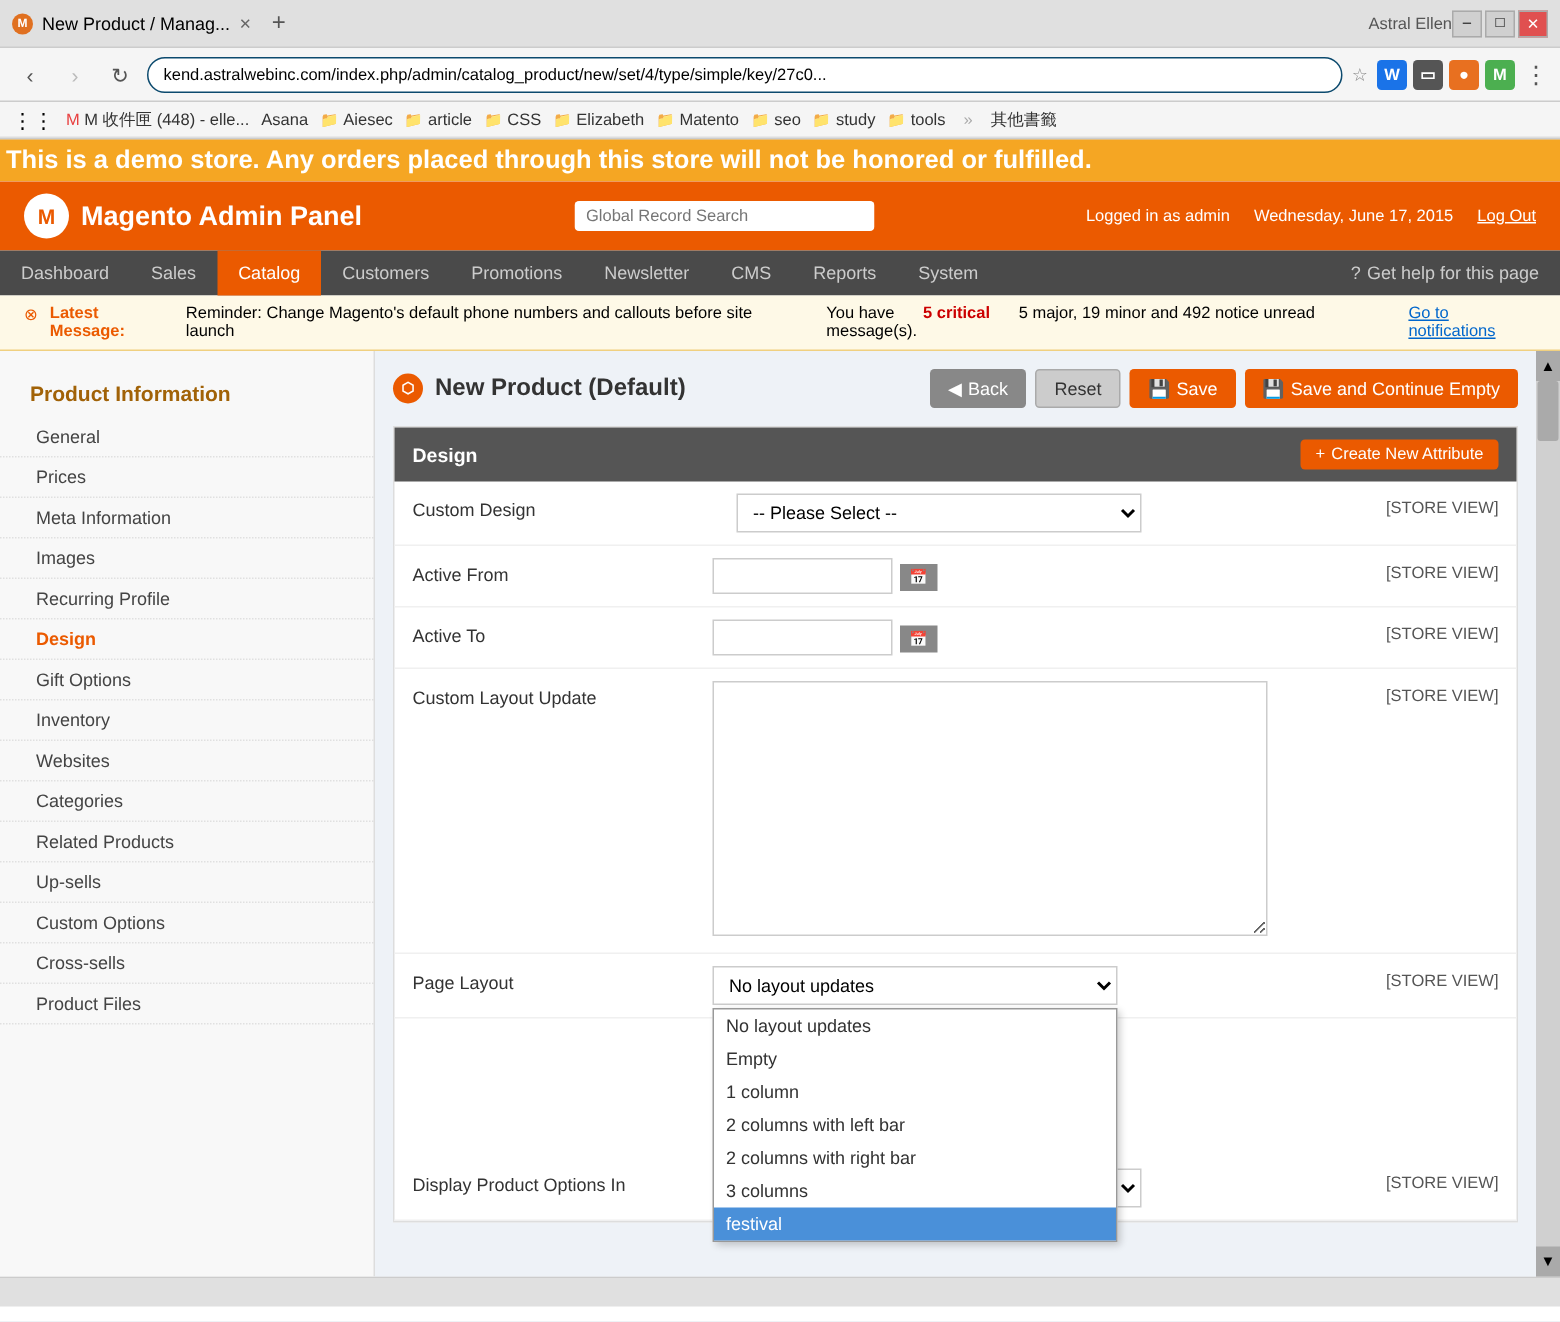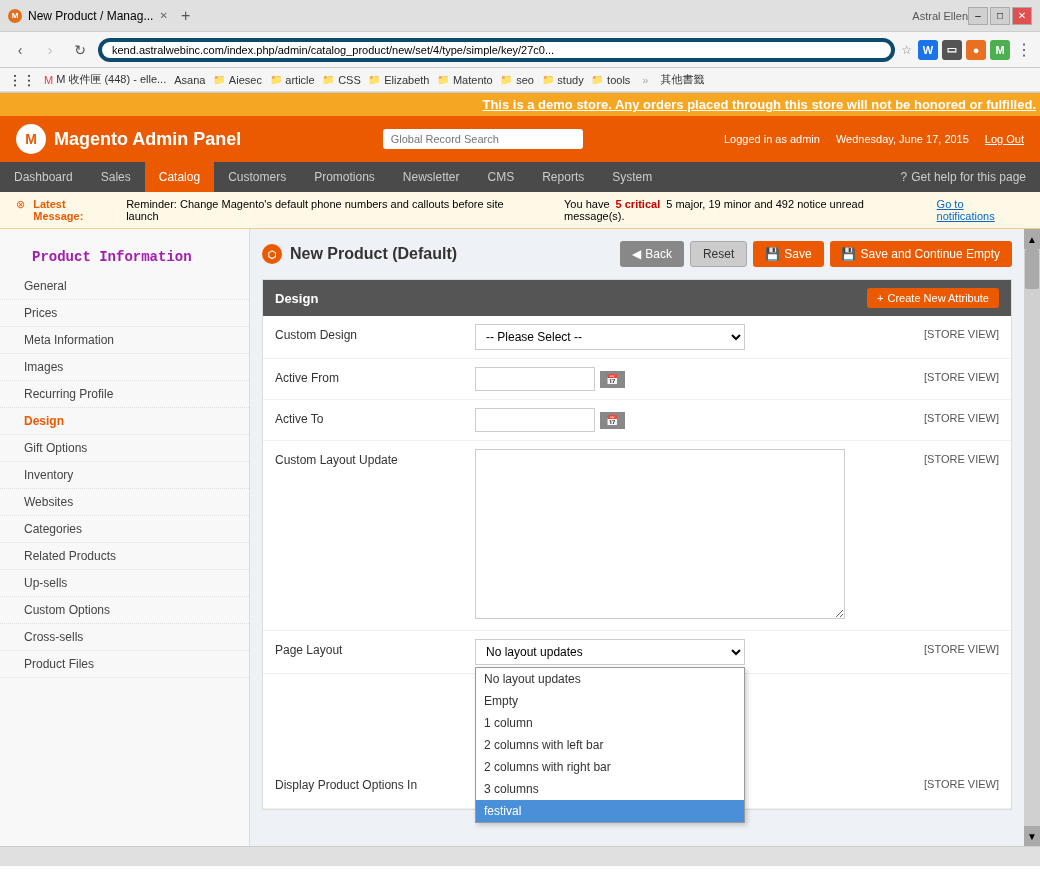--- a/index.html
+++ b/index.html
@@ -13,33 +13,33 @@
     .win-btn { width: 20px; height: 18px; border: 1px solid #aaa; background: #d0d0d0; cursor: pointer; display: flex; align-items: center; justify-content: center; font-size: 10px; }
     .win-btn.close { background: #e05050; color: white; }
     .tab-close { font-size: 10px; color: #666; cursor: pointer; }
     .tab-favicon { width: 14px; height: 14px; background: #e07020; border-radius: 50%; display: flex; align-items: center; justify-content: center; color: white; font-size: 8px; font-weight: bold; }
     .new-tab-btn { width: 24px; height: 24px; display: flex; align-items: center; justify-content: center; font-size: 16px; color: #555; cursor: pointer; }
 
     
     .address-bar { display: flex; align-items: center; height: 36px; padding: 0 8px; gap: 6px; background: #f5f5f5; border-bottom: 1px solid #ccc; }
     .nav-btn { width: 24px; height: 24px; background: none; border: none; cursor: pointer; color: #555; font-size: 14px; display: flex; align-items: center; justify-content: center; }
     .nav-btn:disabled { color: #bbb; }
-    .address-input { flex: 1; height: 24px; border: 4px solid #0c4a6e; border-radius: 12px; padding: 0 10px; font-size: 11px; background: white; }
+    .address-input { flex: 1; height: 24px; border: 1px solid #0c4a6e; border-radius: 12px; padding: 0 10px; font-size: 11px; background: white; }
     .star-btn { color: #888; cursor: pointer; }
     .ext-icons { display: flex; gap: 4px; align-items: center; }
     .ext-icon { width: 20px; height: 20px; border-radius: 3px; display: flex; align-items: center; justify-content: center; font-size: 11px; font-weight: bold; }
     .menu-btn { font-size: 16px; color: #555; cursor: pointer; }
 
     
     .bookmarks-bar { display: flex; align-items: center; height: 24px; padding: 0 8px; gap: 8px; background: #f5f5f5; border-bottom: 1px solid #ddd; font-size: 11px; overflow: hidden; }
     .bm-item { display: flex; align-items: center; gap: 3px; cursor: pointer; color: #333; white-space: nowrap; }
     .bm-folder { font-size: 10px; }
 
     
-    .demo-banner { background: #f5a623; color: white; text-align: right; padding: 4px; font-size: 13px; font-weight: bold; text-decoration: underline; }
+    .demo-banner { background: #f5a623; color: white; text-align: left; padding: 4px; font-size: 17px; font-weight: bold; }
 
     
     .admin-container { background: white; height: 100%; }
     .admin-header { background: #eb5a00; padding: 8px 16px; display: flex; align-items: center; justify-content: space-between; }
     .admin-logo { color: white; font-size: 18px; font-weight: bold; display: flex; align-items: center; gap: 8px; }
     .logo-circle { width: 30px; height: 30px; background: white; border-radius: 50%; display: flex; align-items: center; justify-content: center; }
     .logo-m { color: #eb5a00; font-weight: bold; font-size: 14px; }
     .header-right { display: flex; align-items: center; gap: 16px; color: white; font-size: 11px; }
     .search-box { display: flex; align-items: center; background: white; border-radius: 3px; overflow: hidden; }
     .search-input { border: none; padding: 4px 8px; font-size: 11px; width: 200px; outline: none; }
@@ -54,21 +54,21 @@
     .message-bar { background: #fef9e7; border-bottom: 1px solid #f0d080; padding: 6px 16px; font-size: 11px; display: flex; gap: 8px; align-items: flex-start; }
     .msg-label { color: #eb5a00; font-weight: bold; }
     .msg-link { color: #0066cc; text-decoration: underline; cursor: pointer; }
     .msg-critical { color: #cc0000; font-weight: bold; }
 
     
     .content-area { display: flex; height: calc(881px - 32px - 28px - 36px - 24px - 24px - 40px - 32px - 48px); }
 
     
     .sidebar { width: 250px; background: #f8f8f8; border-right: 1px solid #ddd; padding: 12px 0; flex-shrink: 0; }
-    .sidebar-title { padding: 8px 32px; font-size: 14px; font-weight: bold; color: #a21caf; font-family: Liberation Mono, monospace; }
+    .sidebar-title { padding: 8px 20px; font-size: 14px; font-weight: bold; color: #a16207; }
     .sidebar-item { padding: 6px 24px; cursor: pointer; color: #444; font-size: 12px; border-bottom: 1px dotted #e0e0e0; }
     .sidebar-item.active { color: #eb5a00; font-weight: bold; }
 
     
     .main-content { flex: 1; padding: 12px; overflow-y: auto; background: #eef2f7; }
     .product-header { display: flex; align-items: center; justify-content: space-between; margin-bottom: 12px; }
     .product-title { display: flex; align-items: center; gap: 8px; font-size: 16px; font-weight: bold; color: #333; }
     .product-icon { width: 20px; height: 20px; background: #eb5a00; border-radius: 50%; display: flex; align-items: center; justify-content: center; color: white; font-size: 10px; }
     .action-buttons { display: flex; gap: 6px; }
     .btn { padding: 5px 12px; border: none; cursor: pointer; border-radius: 3px; font-size: 12px; display: flex; align-items: center; gap: 4px; }
@@ -80,21 +80,21 @@
     
     .section { background: white; border: 1px solid #ddd; margin-bottom: 12px; }
     .section-header-bar { background: #555; color: white; padding: 8px 12px; display: flex; align-items: center; justify-content: space-between; font-size: 13px; font-weight: bold; }
     .create-attr-btn { background: #eb5a00; color: white; border: none; padding: 4px 10px; border-radius: 3px; font-size: 11px; cursor: pointer; display: flex; align-items: center; gap: 4px; }
 
     
     .form-row { display: flex; align-items: flex-start; padding: 8px 12px; border-bottom: 1px solid #f0f0f0; }
     .form-label { width: 200px; padding-top: 4px; color: #333; font-size: 12px; flex-shrink: 0; }
     .form-control { flex: 1; }
     .store-view { width: 100px; text-align: right; font-size: 11px; color: #555; padding-top: 4px; flex-shrink: 0; }
-    .form-select { width: 270px; padding: 4px 6px; border: 1px solid #ccc; font-size: 12px; background: white; }
+    .form-select { width: 270px; padding: 4px 6px; border: 1px solid #ccc; font-size: 12px; background: white; margin-left: 16px; }
     .form-input { width: 120px; padding: 4px 6px; border: 1px solid #ccc; font-size: 12px; }
     .cal-btn { background: #888; border: none; padding: 3px 6px; cursor: pointer; color: white; font-size: 10px; margin-left: 2px; }
     .form-textarea { width: 370px; height: 170px; border: 1px solid #ccc; font-size: 12px; padding: 4px; resize: vertical; }
 
     
     .dropdown-container { position: relative; }
     .page-layout-select { width: 270px; padding: 4px 6px; border: 1px solid #ccc; font-size: 12px; background: white; }
     .dropdown-list { position: absolute; top: 28px; left: 0; width: 270px; background: white; border: 1px solid #999; z-index: 100; box-shadow: 2px 2px 5px rgba(0,0,0,0.2); }
     .dropdown-option { padding: 4px 8px; font-size: 12px; cursor: pointer; color: #333; }
     .dropdown-option.selected { background: #4a90d9; color: white; }
@@ -223,21 +223,21 @@
       <span>Get help for this page</span>
     </div>
   </div>
 
   <div class="message-bar">
     <span style="color:#eb5a00;">⊗</span>
     <span class="msg-label">Latest Message:</span>
     <span>Reminder: Change Magento's default phone numbers and callouts before site launch</span>
     <span style="margin-left:20px;">
       <span>You have</span>
-      <span class="msg-critical" style="margin:0 3px;">5 critical</span>
+      <span class="msg-critical" style="margin:0 16px;">5 critical</span>
       <span>5 major,</span>
       <span>19 minor and 492 notice unread message(s).</span>
     </span>
     <span class="msg-link" style="margin-left:4px;">Go to notifications</span>
   </div>
 
   <div class="content-area">
 
     <div class="sidebar">
       <div class="sidebar-title">Product Information</div>

